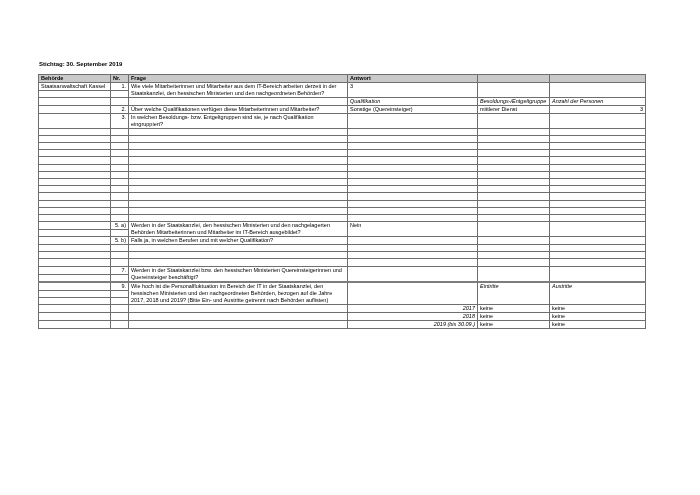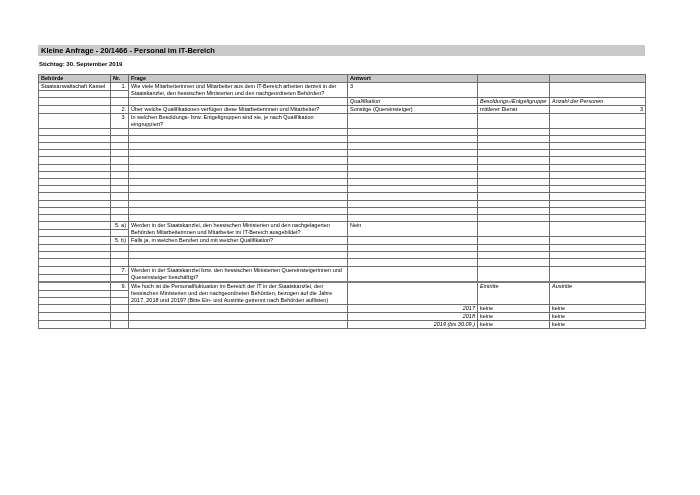--- a/index.html
+++ b/index.html
@@ -28,21 +28,20 @@
     background:#c9c9c9;font-weight:bold;text-align:left;font-size:5.5px;
   }
   #report-table td.ar{text-align:right;}
   #report-table td.it{font-style:italic;}
   #report-table tr.thick td{border-top:2px solid #7d7d7d;}
 </style>
 </head>
 <body>
 
 <div id="page">
-  <div id="title-bar">Kleine Anfrage - 20/1466 - Personal im IT-Bereich</div>
   <div id="subtitle">Stichtag: 30. September 2019</div>
   <table id="report-table">
     <colgroup>
         <col style="width: 72px;">
         <col style="width: 18px;">
         <col style="width: 219px;">
         <col style="width: 130px;">
         <col style="width: 72px;">
         <col style="width: 96px;">
       </colgroup>

